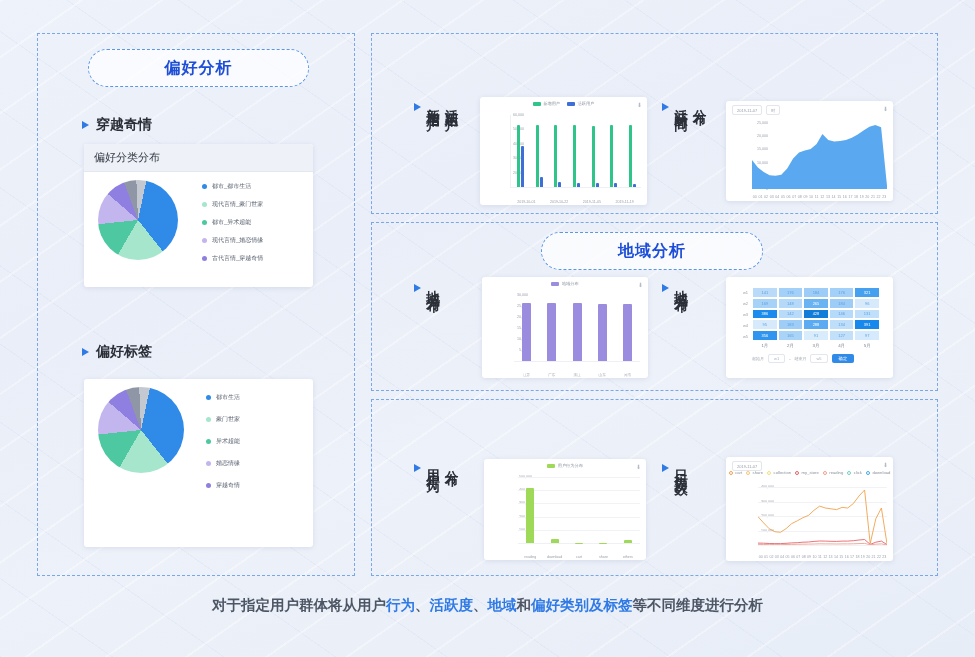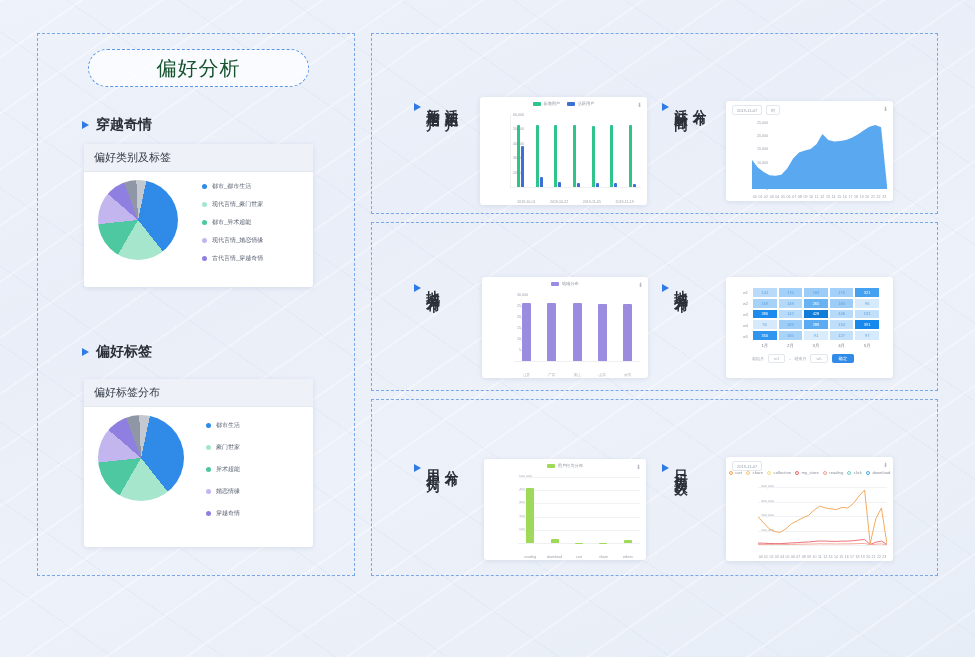--- a/index.html
+++ b/index.html
@@ -29,23 +29,23 @@
   #panel-act   {left:371px;top:33px;  width:567px; height:181px;}
   #panel-geo   {left:371px;top:222px; width:567px; height:169px;}
   #panel-beh   {left:371px;top:399px; width:567px; height:177px;}
 
   
   .pill{
     position:absolute;
     border:1px dashed #5b95e6;
     border-radius:40px;
     background:rgba(255,255,255,0.72);
-    color:#14532d;
-    font-size:20px;
-    font-weight:400;
+    color:#1d4ed8;
+    font-size:16px;
+    font-weight:700;
     display:flex;align-items:center;justify-content:center;
     letter-spacing:1px;
     box-sizing:border-box;
   }
   #pill-pref{left:88px; top:49px;  width:221px;height:38px;}
   #pill-act {left:541px;top:50px;  width:222px;height:38px;}
   #pill-geo {left:541px;top:232px; width:222px;height:38px;}
   #pill-beh {left:541px;top:409px; width:222px;height:38px;}
 
   
@@ -164,21 +164,21 @@
 
   <div class="panel" id="panel-pref"></div>
   <div class="pill" id="pill-pref">偏好分析</div>
 
   <div class="bullet-h" id="bh-cat">
     <span class="tri"></span>
     <span>穿越奇情</span>
   </div>
 
   <div class="card" id="card-pie1">
-    <div class="card-head">偏好类别及标签</div>
+    <div class="card-head">偏好分类分布</div>
     <div class="chart-body">
       <div class="pie-wrap">
         <div class="pie" id="pie1" style="background: conic-gradient(from 12deg, rgb(47, 138, 232) 0deg, rgb(47, 138, 232) 129.6deg, rgb(165, 230, 205) 129.6deg, rgb(165, 230, 205) 198deg, rgb(77, 200, 160) 198deg, rgb(77, 200, 160) 252deg, rgb(195, 182, 239) 252deg, rgb(195, 182, 239) 298.8deg, rgb(143, 127, 224) 298.8deg, rgb(143, 127, 224) 327.6deg, rgb(143, 151, 166) 327.6deg, rgb(143, 151, 166) 345.6deg, rgb(195, 200, 209) 345.6deg, rgb(195, 200, 209) 360deg);"></div>
       </div>
       <div class="legend" id="legend1">
           <div class="lg-item">
             <span class="lg-dot" style="background: rgb(47, 138, 232);"></span>
             <span class="lg-txt">都市_都市生活</span>
           </div>
           <div class="lg-item">
@@ -200,21 +200,20 @@
         </div>
     </div>
   </div>
 
   <div class="bullet-h" id="bh-tag">
     <span class="tri"></span>
     <span>偏好标签</span>
   </div>
 
   <div class="card" id="card-pie2">
-    <div class="card-head">偏好标签分布</div>
     <div class="chart-body">
       <div class="pie-wrap">
         <div class="pie" id="pie2" style="background: conic-gradient(from 12deg, rgb(47, 138, 232) 0deg, rgb(47, 138, 232) 129.6deg, rgb(165, 230, 205) 129.6deg, rgb(165, 230, 205) 198deg, rgb(77, 200, 160) 198deg, rgb(77, 200, 160) 252deg, rgb(195, 182, 239) 252deg, rgb(195, 182, 239) 298.8deg, rgb(143, 127, 224) 298.8deg, rgb(143, 127, 224) 327.6deg, rgb(143, 151, 166) 327.6deg, rgb(143, 151, 166) 345.6deg, rgb(195, 200, 209) 345.6deg, rgb(195, 200, 209) 360deg);"></div>
       </div>
       <div class="legend" id="legend2">
           <div class="lg-item">
             <span class="lg-dot" style="background: rgb(47, 138, 232);"></span>
             <span class="lg-txt">都市生活</span>
           </div>
           <div class="lg-item">
@@ -344,20 +343,21 @@
           <div class="xtick">19</div>
           <div class="xtick">20</div>
           <div class="xtick">21</div>
           <div class="xtick">22</div>
           <div class="xtick">23</div>
         </div>
       </div>
   </div>
 
   <div class="panel" id="panel-geo"></div>
+  <div class="pill" id="pill-geo">地域分析</div>
 
   <div class="vbullet" id="vb-geo1">
     <span class="tri"></span>
     <span class="vcols">
       <span class="vcol">地域分布</span>
     </span>
   </div>
 
   <div class="card" id="card-bar-geo">
     <div class="chart-plain" id="chart-bar-geo">
@@ -587,14 +587,17 @@
           <div class="xtick">18</div>
           <div class="xtick">19</div>
           <div class="xtick">20</div>
           <div class="xtick">21</div>
           <div class="xtick">22</div>
           <div class="xtick">23</div>
         </div>
       </div>
   </div>
 
+  <div class="footer">
+    <span>对于指定用户群体将从用户</span><span class="hi">行为</span><span>、</span><span class="hi">活跃度</span><span>、</span><span class="hi">地域</span><span>和</span><span class="hi">偏好类别及标签</span><span>等不同维度进行分析</span>
+  </div>
 
 </div>
 
 </body></html>

